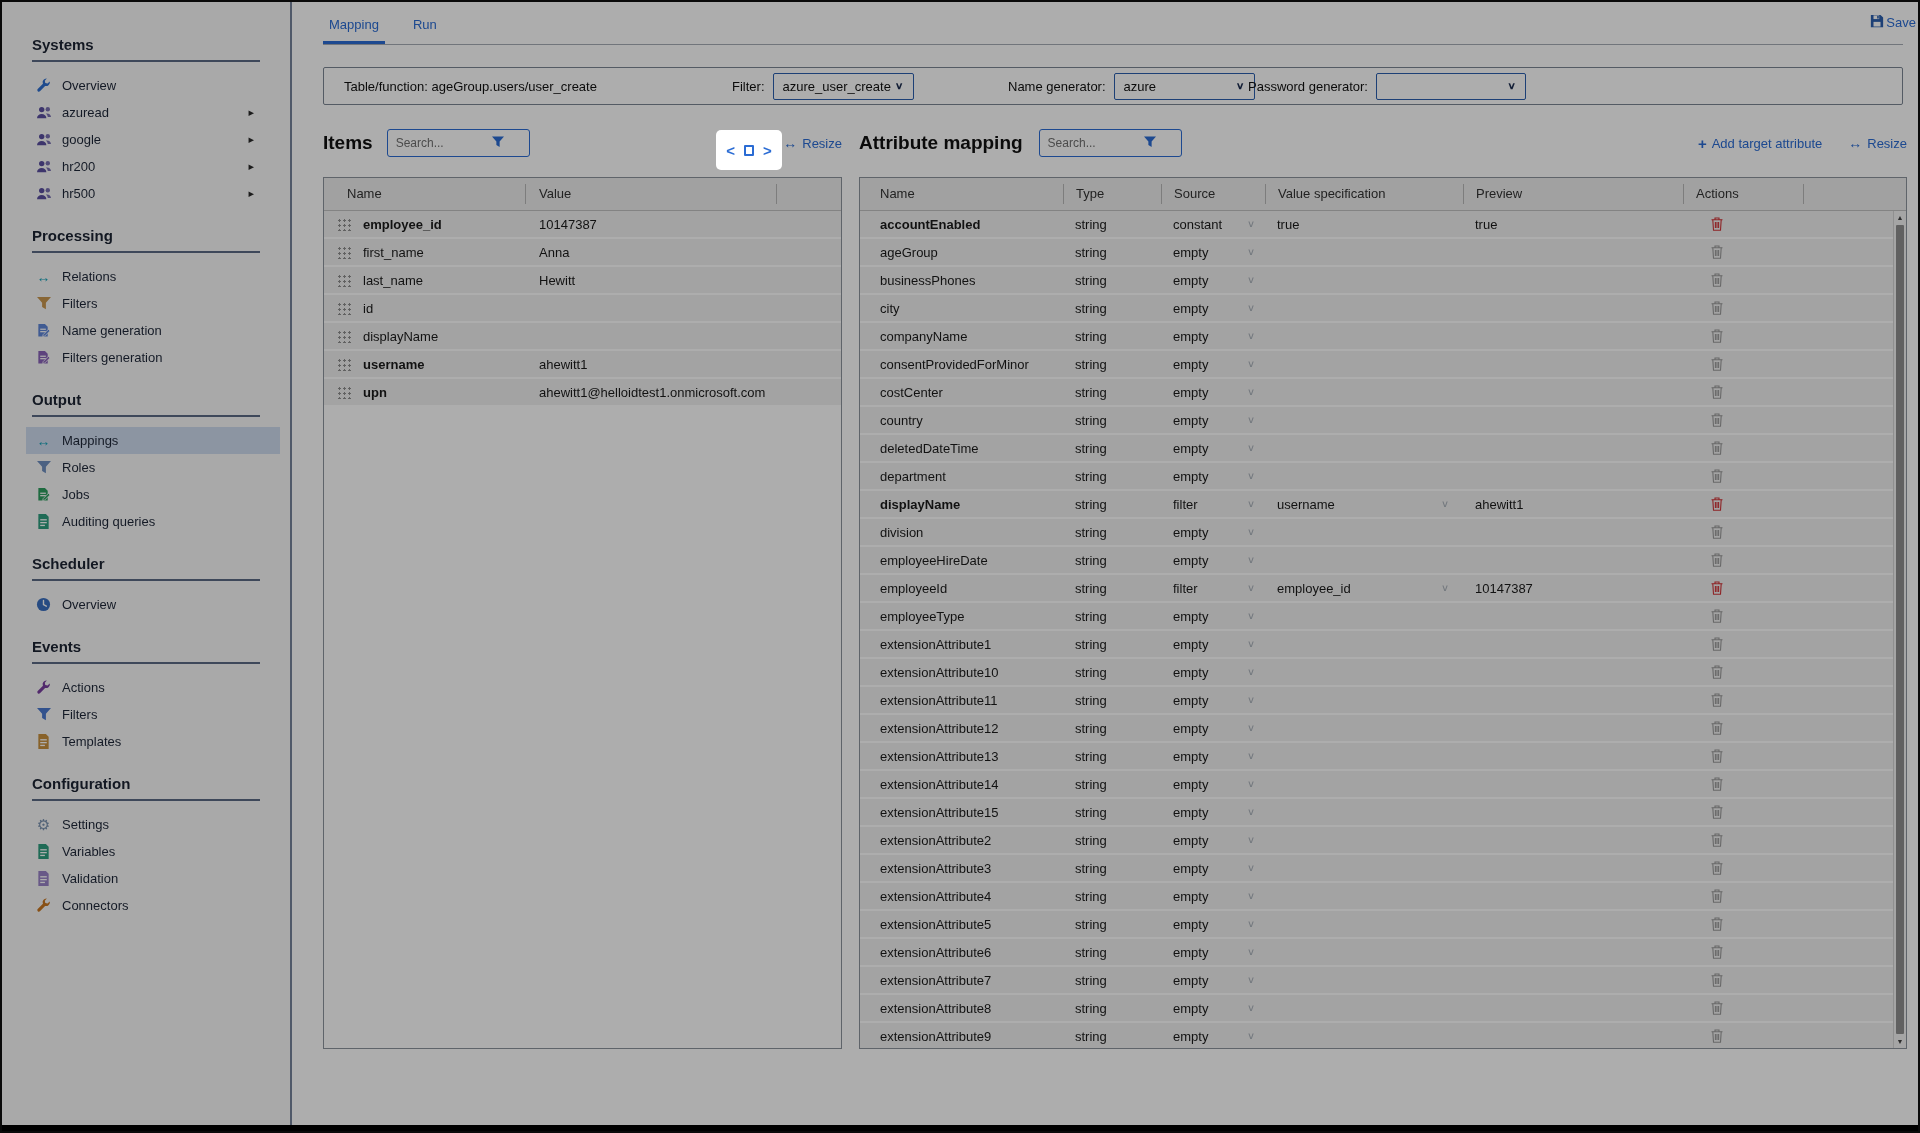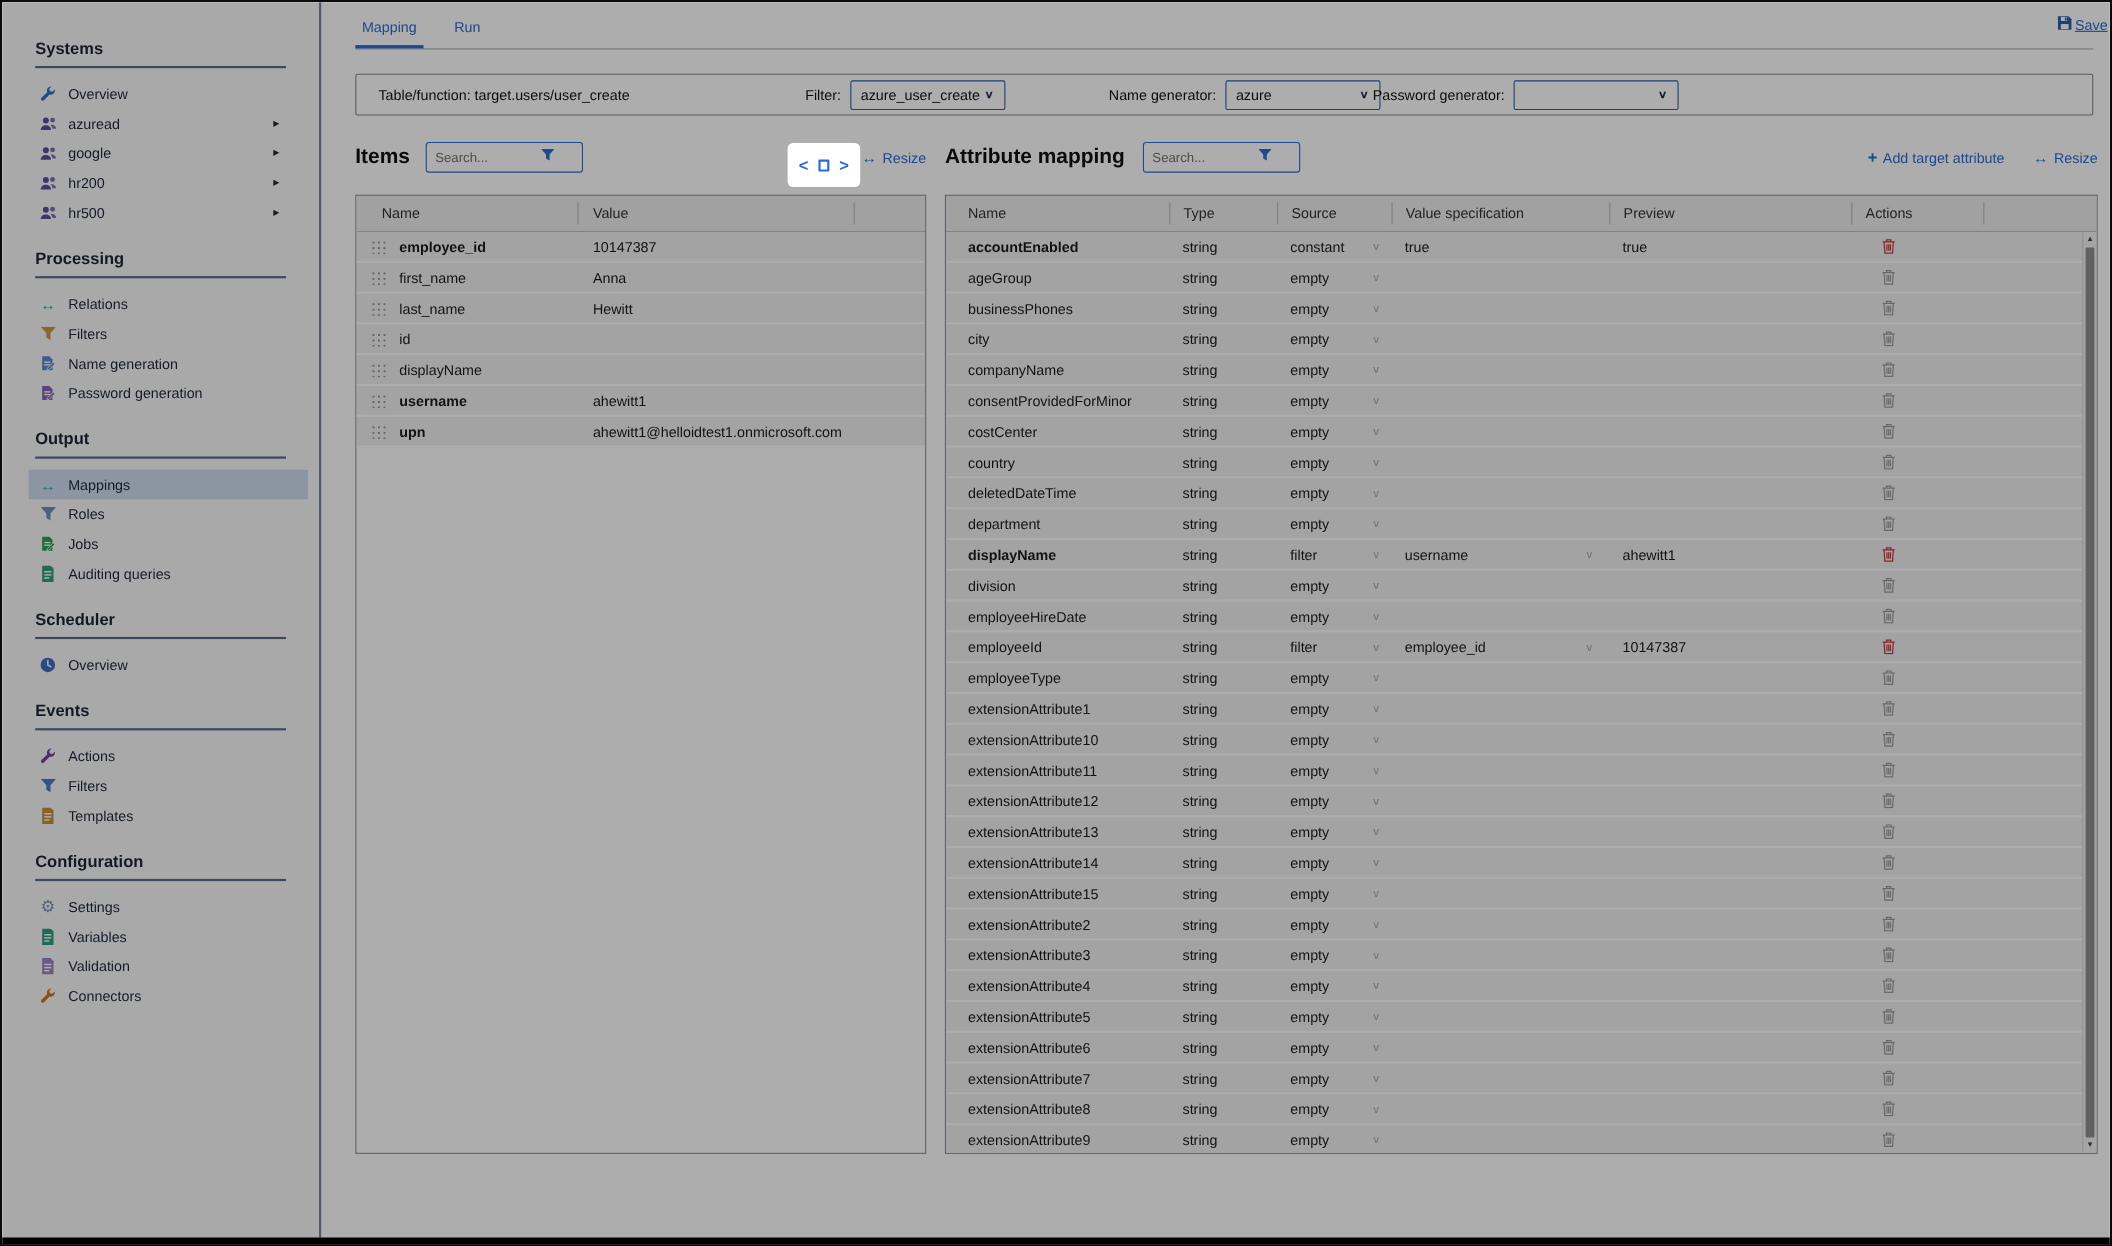--- a/index.html
+++ b/index.html
@@ -15,21 +15,21 @@
   .sb-icon { width:17px; height:17px; display:flex; align-items:center; justify-content:center; flex:0 0 17px; }
   .sb-icon svg { display:block; }
   .sb-label { font-size:13px; color:#1e2738; margin-left:10px; white-space:nowrap; }
   .sb-arrow { margin-left:auto; font-size:11px; color:#2a2a2a; line-height:1; }
 
   
   .main { position:absolute; left:292px; right:0; top:0; bottom:6px; background:#fff; }
   .tabs-row { position:absolute; left:29px; right:15px; top:0; height:43px; border-bottom:1px solid #a7adb5; display:flex; align-items:flex-end; }
   .tab { font-size:13px; color:#2b6cd4; padding:10px 6px 9px 6px; margin-right:22px; cursor:pointer; border-bottom:3px solid transparent; }
   .tab.active { border-bottom:3px solid #2b6cd4; font-weight:400; }
-  .save-btn { position:absolute; right:2px; top:12px; display:flex; align-items:center; gap:2px; color:#2b6cd4; font-size:13px; cursor:pointer;text-decoration:underline; }
+  .save-btn { position:absolute; right:2px; top:12px; display:flex; align-items:center; gap:2px; color:#2b6cd4; font-size:13px; cursor:pointer; }
 
   .toolbar { position:absolute; left:29px; right:15px; top:65px; height:38px; border:1px solid #7d8794; border-radius:2px; background:#fff; }
   .tb-tf { position:absolute; left:20px; top:0; height:100%; display:flex; align-items:center; font-size:13px; color:#111; }
   .tb-grp { position:absolute; top:0; height:100%; display:flex; align-items:center; }
   .tb-label { font-size:13px; color:#111; margin-right:8px; }
   .tb-select { height:27px; border:1.5px solid #2b5fae; border-radius:2px; background:#fff; display:flex; align-items:center; justify-content:space-between; padding:0 9px; font-size:13px; color:#111; cursor:pointer; }
   .tb-chev { font-size:12px; font-weight:700; color:#1d2d50; transform:scaleY(.8); }
 
   
   .panel-head { position:absolute; top:122px; height:38px; display:flex; align-items:center; }
@@ -181,21 +181,21 @@
       </div>
       <div class="sb-item">
         <span class="sb-icon">
           <svg width="15" height="15" viewBox="0 0 16 16">
             <path fill="#8a64b8" d="M2.5 1h7l3 3v10.5h-10z"></path>
             <rect x="4.5" y="6" width="6" height="1.3" fill="#fff"></rect>
             <rect x="4.5" y="8.6" width="6" height="1.3" fill="#fff"></rect>
             <path fill="#8a64b8" stroke="#fff" stroke-width=".8" d="M8.6 14.6l5.6-5.6 1.6 1.6-5.6 5.6-2.1.5z" transform="translate(-1 -2.2)"></path>
           </svg>
         </span>
-        <span class="sb-label">Password generation</span>
+        <span class="sb-label">Filters generation</span>
       </div>
       <div class="sb-section-title">Output</div>
       <div class="sb-underline"></div>
       <div class="sb-item selected">
         <span class="sb-icon">
           <span style="color:#17a2b8;font-weight:700;font-size:14px;line-height:1;">↔</span>
         </span>
         <span class="sb-label">Mappings</span>
       </div>
       <div class="sb-item">
@@ -320,21 +320,21 @@
             <path fill="#2b5fae" d="M1 1h11l3 3v11H1z"></path>
             <rect x="4" y="9" width="8" height="5.3" fill="#fff"></rect>
             <rect x="4" y="1.6" width="6.5" height="4.2" fill="#fff"></rect>
             <rect x="8.2" y="2.2" width="1.8" height="3" fill="#2b5fae"></rect>
           </svg>
       </span>
       <span>Save</span>
     </div>
 
     <div class="toolbar">
-      <div class="tb-tf">Table/function: target.users/user_create</div>
+      <div class="tb-tf">Table/function: ageGroup.users/user_create</div>
       <div class="tb-grp" style="left:408px;">
         <span class="tb-label">Filter:</span>
         <div class="tb-select" style="width:141px;">
           <span>azure_user_create</span>
           <span class="tb-chev">∨</span>
         </div>
       </div>
       <div class="tb-grp" style="left:684px;">
         <span class="tb-label">Name generator:</span>
         <div class="tb-select" style="width:141px;">

